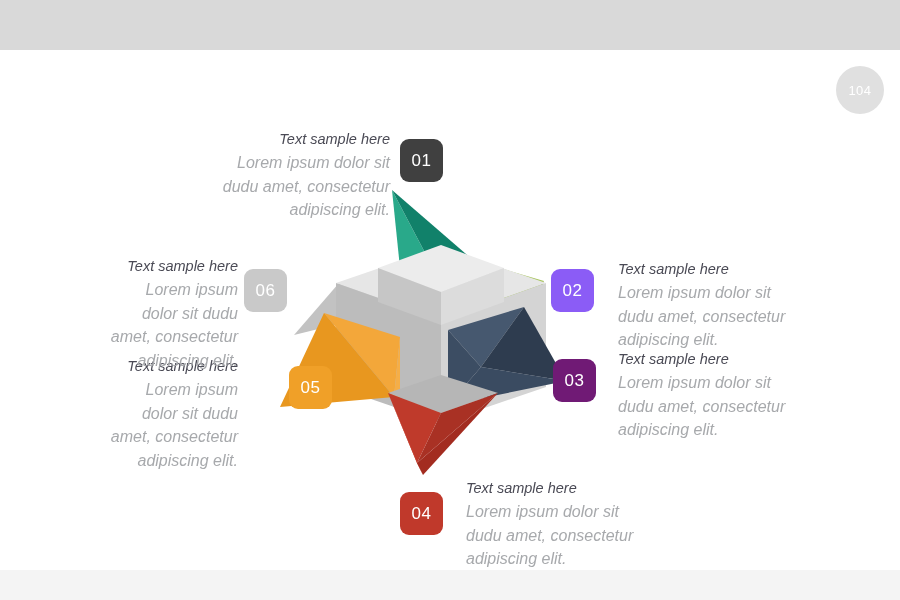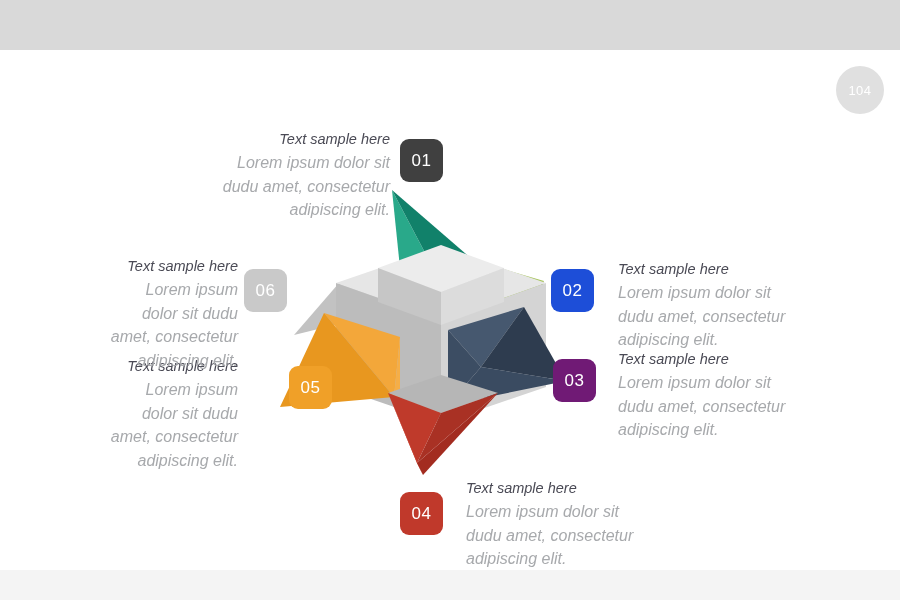--- a/index.html
+++ b/index.html
@@ -175,21 +175,21 @@
         <polygon points="165,238 222,218 141,288" fill="#a93124"></polygon>
         <polygon points="112,218 141,288 141,288" fill="#bf3a2b"></polygon>
         <polygon points="112,218 141,288 147,300" fill="#c7402f"></polygon>
         <polygon points="141,288 222,218 147,300" fill="#a32c20"></polygon>
       </g>
 
     </svg>
   </div>
 
   <div class="num-badge nb-01" style="background: #404040;">01</div>
-  <div class="num-badge nb-02" style="background: #1d4ed8;">02</div>
+  <div class="num-badge nb-02" style="background: #8b5cf6;">02</div>
   <div class="num-badge nb-03" style="background: #701a75; text-align: right;">03</div>
   <div class="num-badge nb-04" style="background: rgb(192, 57, 43);">04</div>
   <div class="num-badge nb-05" style="background: rgb(240, 160, 40); margin-left: 48px;">05</div>
   <div class="num-badge nb-06" style="background: rgb(201, 201, 201);">06</div>
 
   <div class="text-block tb-01">
     <div class="tb-title">Text sample here</div>
     <div class="tb-body">Lorem ipsum dolor sit dudu amet, consectetur adipiscing elit.</div>
   </div>
 

